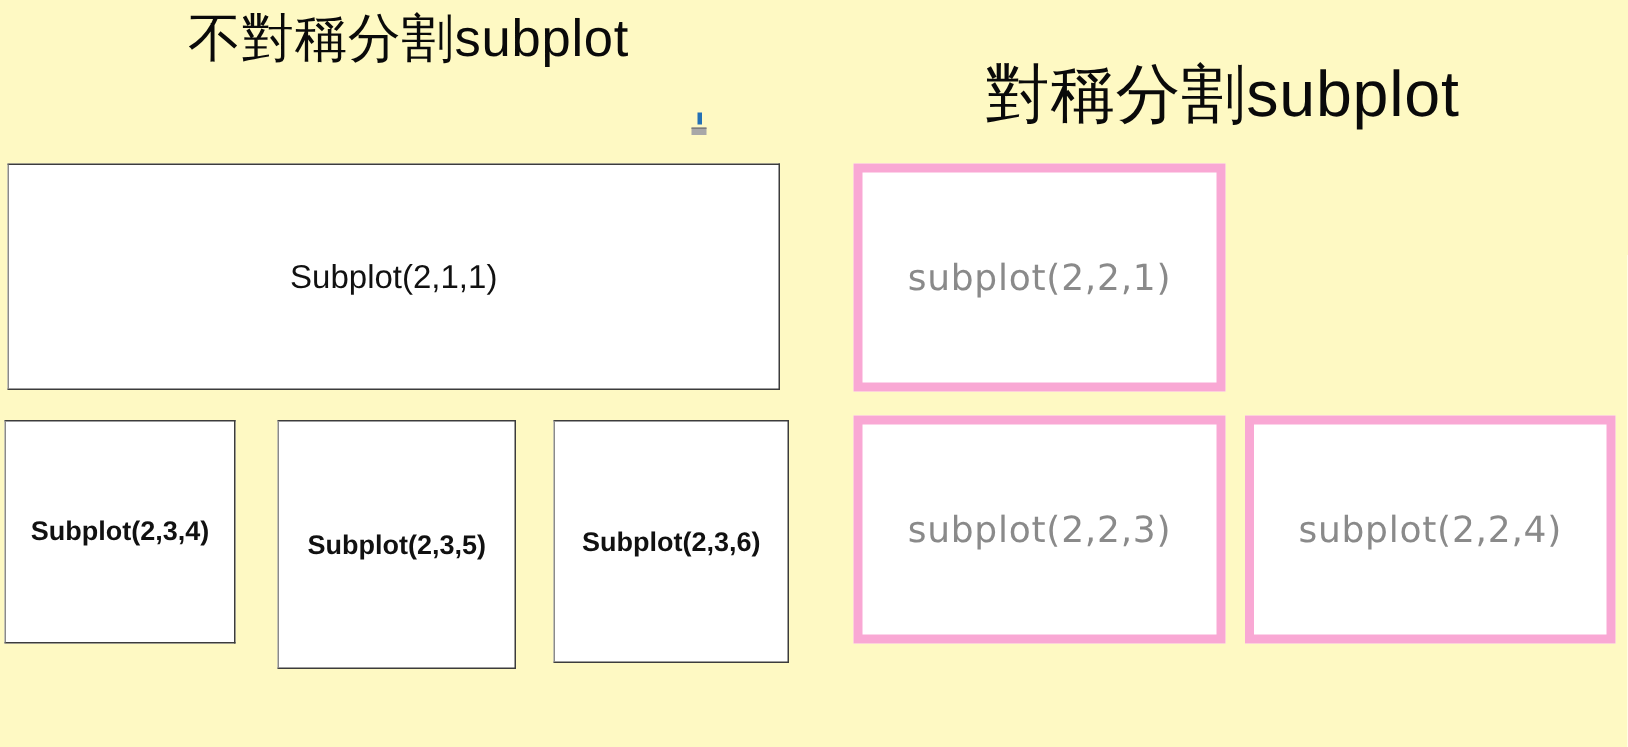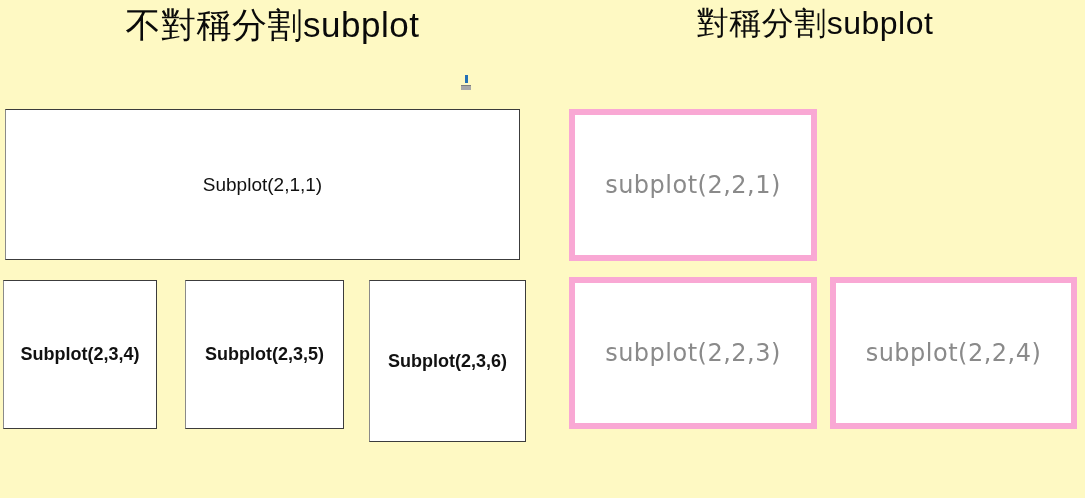--- a/index.html
+++ b/index.html
@@ -20,51 +20,51 @@
     top: 2px;
     margin: 0;
     font-size: 35px;
     font-weight: 400;
     color: #0a0a0a;
     text-align: center;
     letter-spacing: 0.5px;
     white-space: nowrap;
   }
   .title-left  { left: 0;   width: 545px; }
-  .title-right { left: 545px; width: 540px; font-size: 32px; }
+  .title-right { left: 545px; width: 540px; font-size: 43px; margin-top: 32px; }
 
   .box {
     position: absolute;
     box-sizing: border-box;
     background: #ffffff;
     display: flex;
     align-items: center;
     justify-content: center;
     text-align: center;
   }
   .box-left {
     border: 1px solid #3c3c3c;
     border-left-color: #8a8a8a;
     color: #111111;
     font-family: "Liberation Sans", sans-serif;
   }
-  .box-left .lbl { font-size: 19px; }
+  .box-left .lbl { font-size: 22px; }
   .box-left.small .lbl { font-size: 18px; font-weight: bold; }
 
   .box-right {
     border: 6px solid #f9a8d4;
     color: #8a8a8a;
     font-family: "DejaVu Sans", sans-serif;
   }
   .box-right .lbl { font-size: 24px; letter-spacing: 0.5px; }
 
   
   .b-211 { left: 5px;   top: 109px; width: 515px; height: 151px; }
   .b-234 { left: 3px;   top: 280px; width: 154px; height: 149px; }
-  .b-235 { left: 185px; top: 280px; width: 159px; height: 149px; justify-content: center; }
+  .b-235 { left: 185px; top: 280px; width: 159px; height: 166px; justify-content: center; }
   .b-236 { left: 369px; top: 280px; width: 157px; height: 162px; }
 
   
   .b-221 { left: 569px; top: 109px; width: 248px; height: 152px; }
   .b-222 { left: 830px; top: 109px; width: 247px; height: 152px; }
   .b-223 { left: 569px; top: 277px; width: 248px; height: 152px; }
   .b-224 { left: 830px; top: 277px; width: 247px; height: 152px; }
 
   
   .cursor-artifact {

